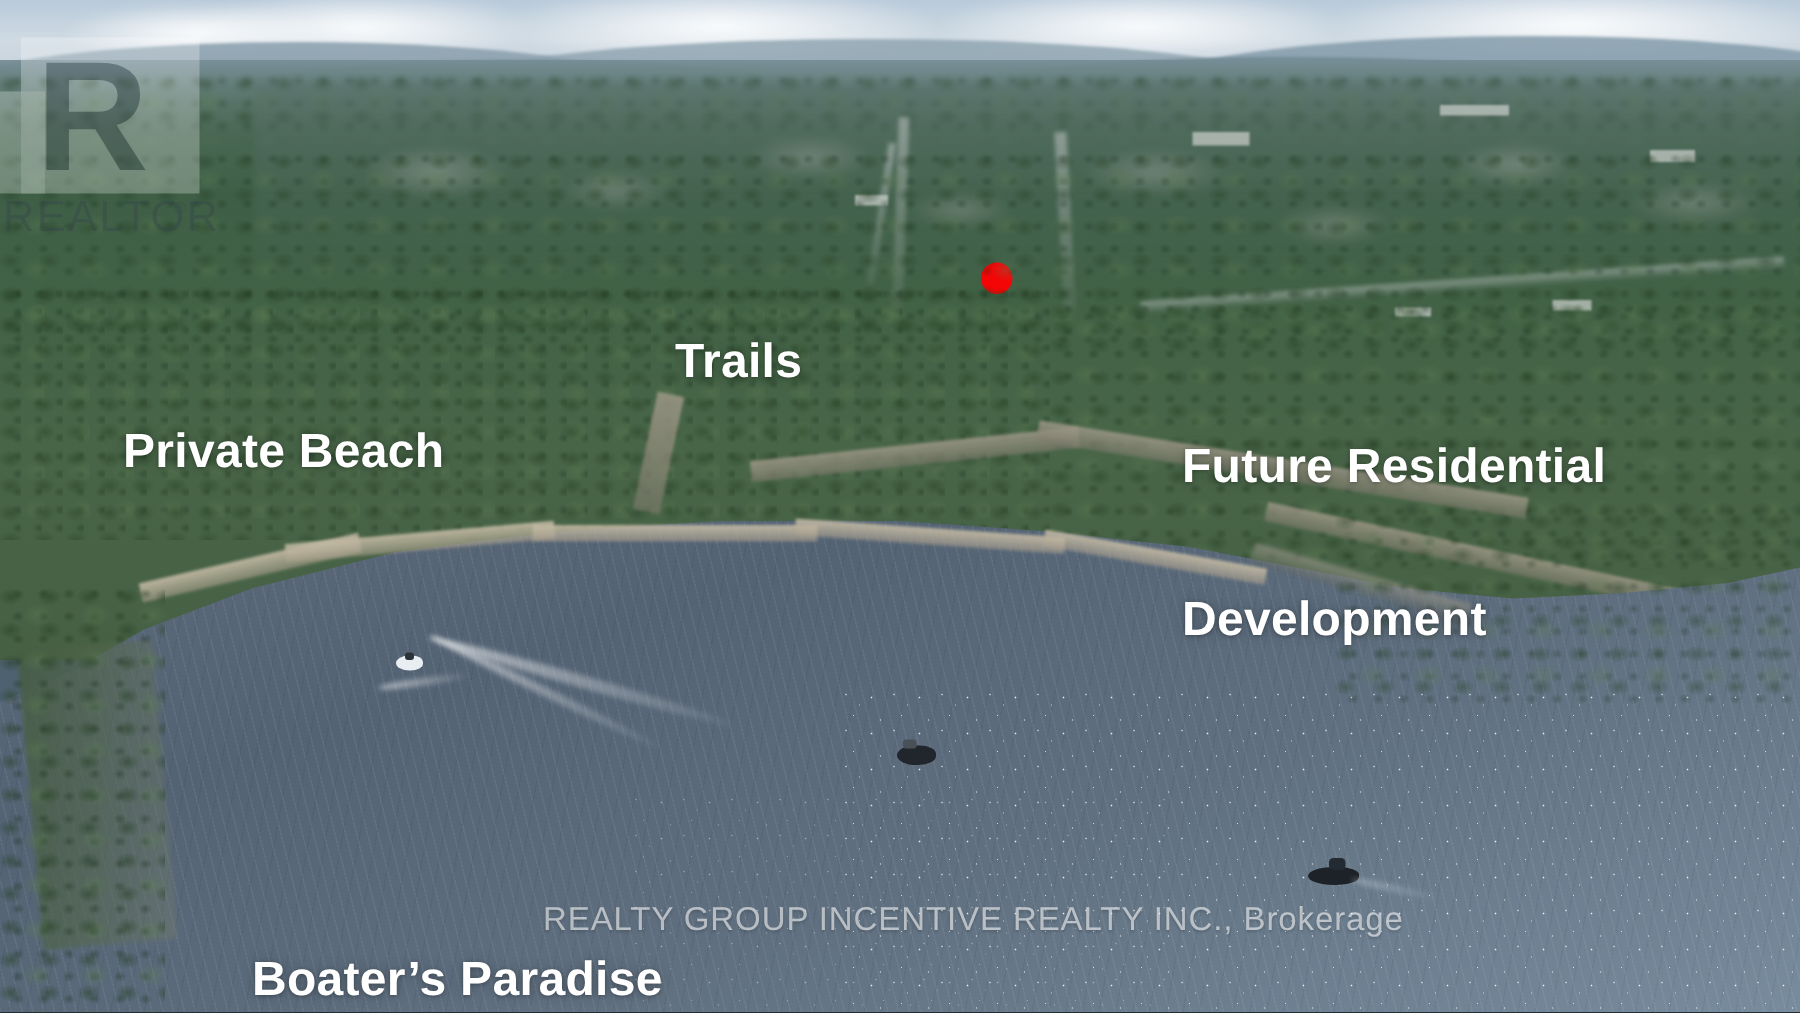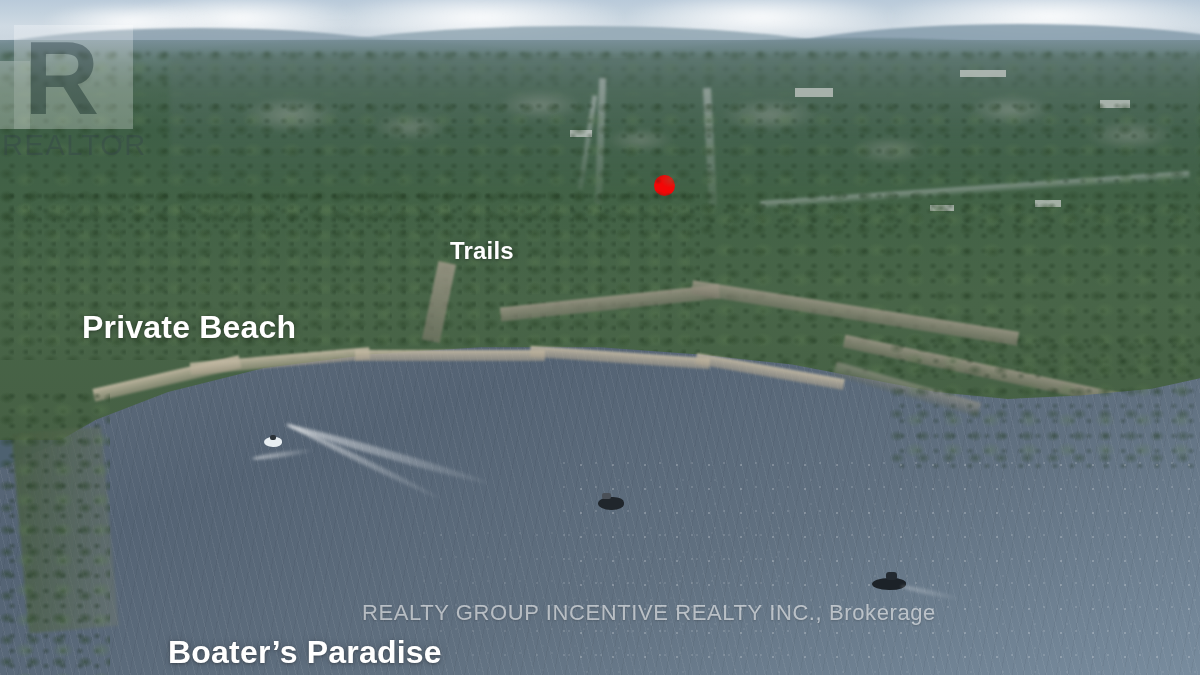--- a/index.html
+++ b/index.html
@@ -164,22 +164,22 @@
   .ann {
     position:absolute;
     color:#ffffff;
     font-weight:700;
     letter-spacing:.2px;
     line-height:1.06;
     text-shadow:0 1px 3px rgba(0,0,0,.30), 0 0 10px rgba(0,0,0,.18);
     white-space:pre;
     user-select:none;
   }
-  #lbl-private-beach { left:82px;  top:311px; font-size:32px; }
-  #lbl-trails        { left:450px; top:238px; font-size:24px; }
+  #lbl-private-beach { left:82px;  top:284px; font-size:32px; }
+  #lbl-trails        { left:450px; top:224px; font-size:32px; }
   #lbl-future-dev    { left:788px; top:226px; font-size:32px; }
   #lbl-boaters       { left:168px; top:636px; font-size:32px; }
 
   
   #realtor-watermark {
     position:absolute; left:0px; top:25px;
     width:133px; height:140px;
     opacity:.42;
   }
   #realtor-watermark .rbox {
@@ -305,20 +305,24 @@
   <div class="boat boat-dark" style="left:872px;top:578px;width:34px;height:13px;">
     <div class="boat-hull" style="width:34px;height:12px;background:#1c2228;"></div>
     <div class="boat-cab" style="left:14px;top:-6px;width:11px;height:8px;background:#232a31;border-radius:3px;"></div>
   </div>
   <div class="wake" style="left:900px;top:590px;width:60px;height:5px;transform:rotate(12deg);opacity:.55;"></div>
 
   <div class="ann" id="lbl-private-beach">Private Beach</div>
 
   <div class="ann" id="lbl-trails">Trails</div>
 
+  <div class="ann" id="lbl-future-dev">
+    <div>Future Residential</div>
+    <div>Development</div>
+  </div>
 
   <div class="ann" id="lbl-boaters">Boater’s Paradise</div>
 
   <div id="realtor-watermark">
     <div class="rbox"></div>
     <div class="rbar"></div>
     <div class="rletter">R</div>
     <div class="rword">REALTOR</div>
     <div class="rreg">®</div>
   </div>

